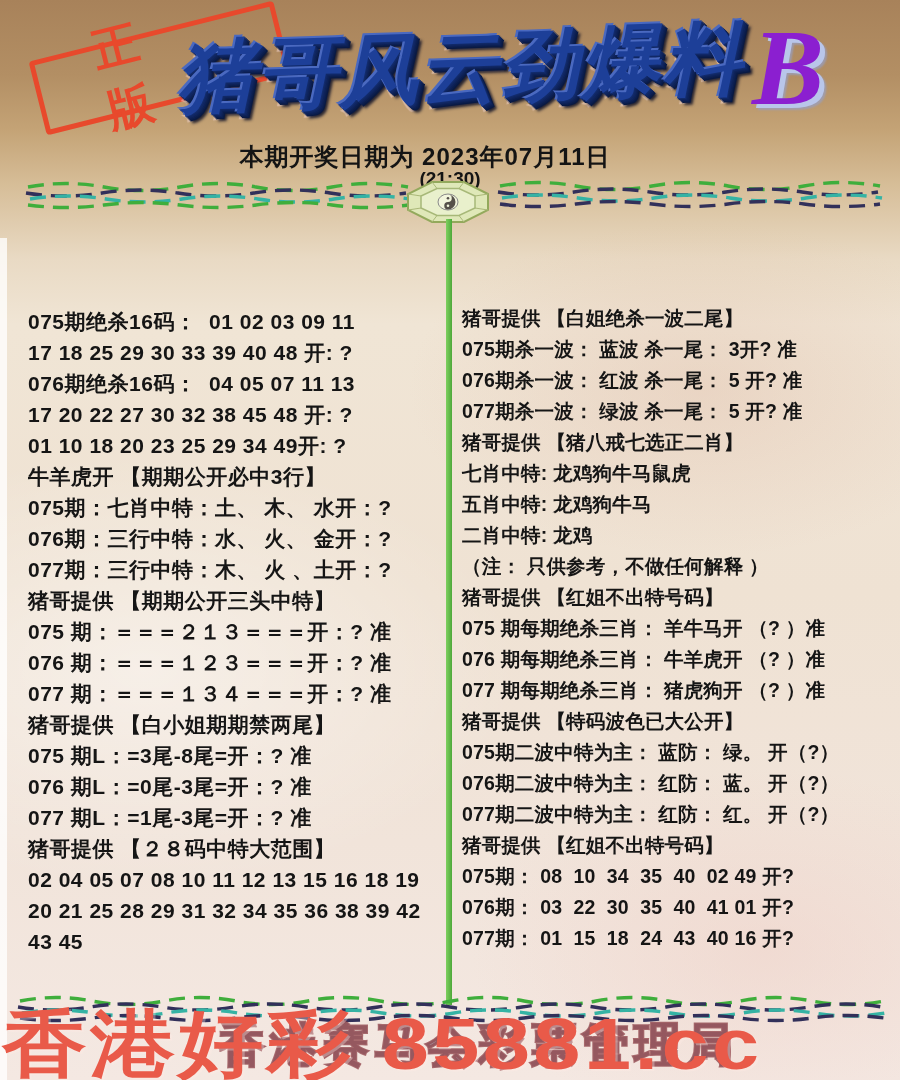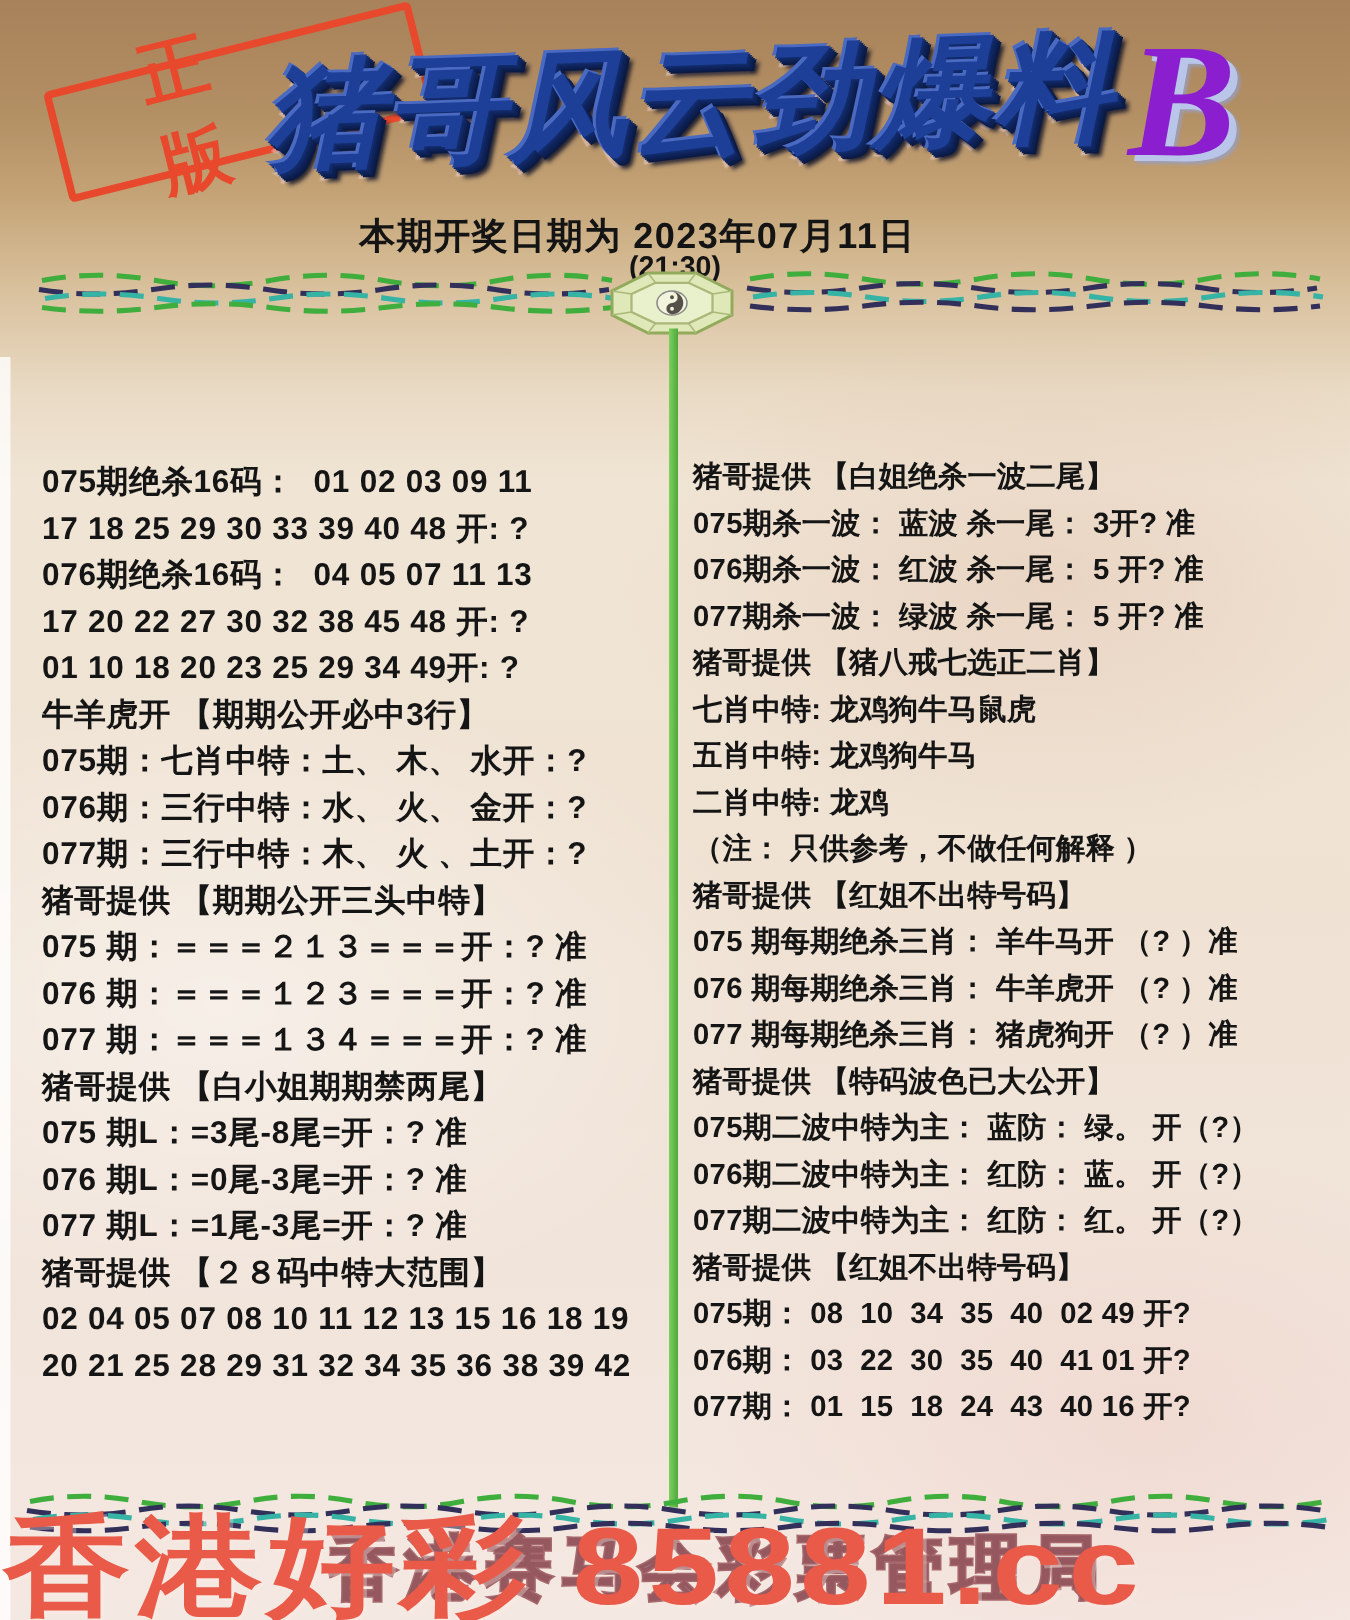--- a/index.html
+++ b/index.html
@@ -126,20 +126,21 @@
       <div class="col-line">075 期：＝＝＝２１３＝＝＝开：? 准</div>
       <div class="col-line">076 期：＝＝＝１２３＝＝＝开：? 准</div>
       <div class="col-line">077 期：＝＝＝１３４＝＝＝开：? 准</div>
       <div class="col-line">猪哥提供 【白小姐期期禁两尾】</div>
       <div class="col-line">075 期L：=3尾-8尾=开：? 准</div>
       <div class="col-line">076 期L：=0尾-3尾=开：? 准</div>
       <div class="col-line">077 期L：=1尾-3尾=开：? 准</div>
       <div class="col-line">猪哥提供 【２８码中特大范围】</div>
       <div class="col-line">02 04 05 07 08 10 11 12 13 15 16 18 19</div>
       <div class="col-line">20 21 25 28 29 31 32 34 35 36 38 39 42</div>
+      <div class="col-line">43 45</div>
     </div>
   <div id="col-right" class="abs col">
       <div class="col-line">猪哥提供 【白姐绝杀一波二尾】</div>
       <div class="col-line">075期杀一波： 蓝波 杀一尾： 3开? 准</div>
       <div class="col-line">076期杀一波： 红波 杀一尾： 5 开? 准</div>
       <div class="col-line">077期杀一波： 绿波 杀一尾： 5 开? 准</div>
       <div class="col-line">猪哥提供 【猪八戒七选正二肖】</div>
       <div class="col-line">七肖中特: 龙鸡狗牛马鼠虎</div>
       <div class="col-line">五肖中特: 龙鸡狗牛马</div>
       <div class="col-line">二肖中特: 龙鸡</div>

